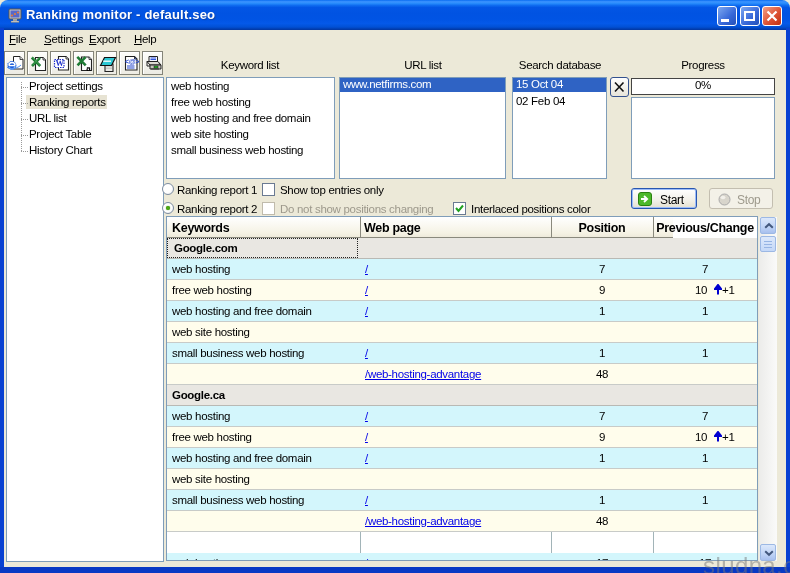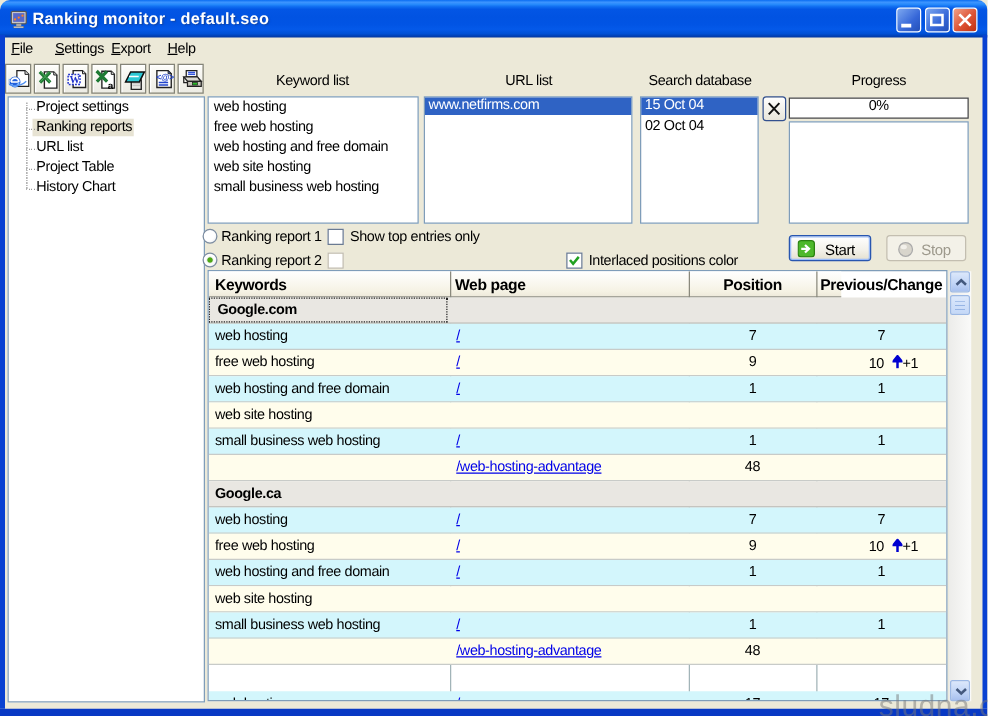--- a/index.html
+++ b/index.html
@@ -232,41 +232,42 @@
     <div class="lrow">web hosting and free domain</div>
     <div class="lrow">web site hosting</div>
     <div class="lrow">small business web hosting</div>
   </div>
 
   <div id="urlbox" class="abs box"></div>
   <div id="ursel" class="abs">&nbsp;www.netfirms.com</div>
 
   <div id="dbbox" class="abs box"></div>
   <div id="dbsel" class="abs">&nbsp;15 Oct 04</div>
-  <div class="abs" style="left:516px;top:95px">02 Oct 04</div>
+  <div class="abs" style="left:516px;top:95px">02 Feb 04</div>
 
   <div id="xbtn" class="abs">
     <svg width="17" height="18" viewBox="0 0 17 18">
         <path d="M4 4.5 L12.5 13.5 M12.5 4.5 L4 13.5" stroke="#111" stroke-width="1.6"></path>
       </svg>
   </div>
 
   <div id="pbar" class="abs">0%</div>
   <div id="pbox" class="abs"></div>
 
   <div class="abs radio" style="left:162px;top:183px"></div>
   <div class="abs" style="left:177px;top:184px">Ranking report 1</div>
   <div class="abs radio" style="left:162px;top:202px">
       <div class="rdot"></div>
     </div>
   <div class="abs" style="left:177px;top:203px">Ranking report 2</div>
 
   <div class="abs chk" style="left:262px;top:183px"></div>
   <div class="abs" style="left:280px;top:184px">Show top entries only</div>
   <div class="abs chk dis" style="left:262px;top:202px"></div>
+  <div class="abs gray" style="left:280px;top:203px">Do not show positions changing</div>
   <div class="abs chk" style="left:453px;top:202px">
     <svg width="11" height="11" viewBox="0 0 11 11">
         <path d="M2 5 L4.5 8 L9 2.5" fill="none" stroke="#21a121" stroke-width="2"></path>
       </svg>
   </div>
   <div class="abs" style="left:471px;top:203px">Interlaced positions color</div>
 
   <div id="startbtn" class="abs btn">
     <svg style="position:absolute;left:6px;top:3px" width="14" height="14" viewBox="0 0 14 14">
       <rect x="0.5" y="0.5" width="13" height="13" rx="2.5" fill="#4db82a" stroke="#2a8010"></rect>

